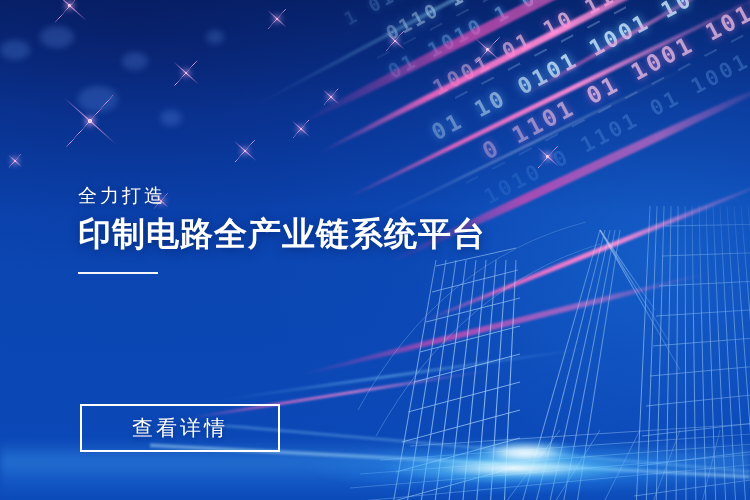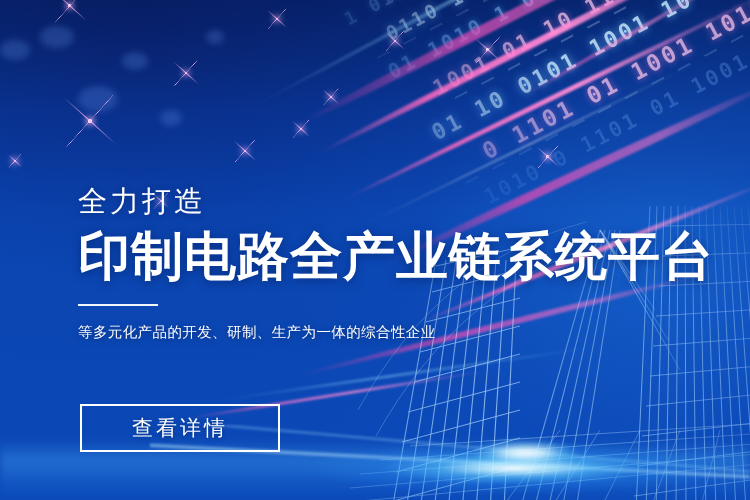--- a/index.html
+++ b/index.html
@@ -146,30 +146,30 @@
   }
 
   
   .content {
     position: absolute;
     left: 78px; top: 186px;
     z-index: 40;
   }
   .eyebrow {
     color: #ffffff;
-    font-size: 29px;
+    font-size: 19px;
     line-height: 1.1;
     letter-spacing: 3px;
     font-weight: 400;
     text-shadow: 0 1px 6px rgba(0,20,70,0.45);
   }
   .headline {
     margin-top: 9px;
     color: #ffffff;
-    font-size: 52px;
+    font-size: 33px;
     line-height: 1.12;
     font-weight: 700;
     letter-spacing: 1px;
     white-space: nowrap;
     text-shadow: 0 2px 10px rgba(4,25,85,0.55);
   }
   .rule {
     margin-top: 19px;
     width: 80px;
     height: 2px;
@@ -381,19 +381,18 @@
   <div class="bottom-sheen"></div>
   <div class="floor-lines"></div>
   <div class="burst"></div>
   <div class="burst-core"></div>
 
   <div class="content">
     <div class="eyebrow">全力打造</div>
     <div class="headline">印制电路全产业链系统平台</div>
     <div class="rule"></div>
     <div class="desc">
-      <div>等多元化产品的开发、研制、生产为一体的综合性企业</div>
     </div>
   </div>
 
   <div class="cta">查看详情</div>
 
 </div>
 
 </body></html>

